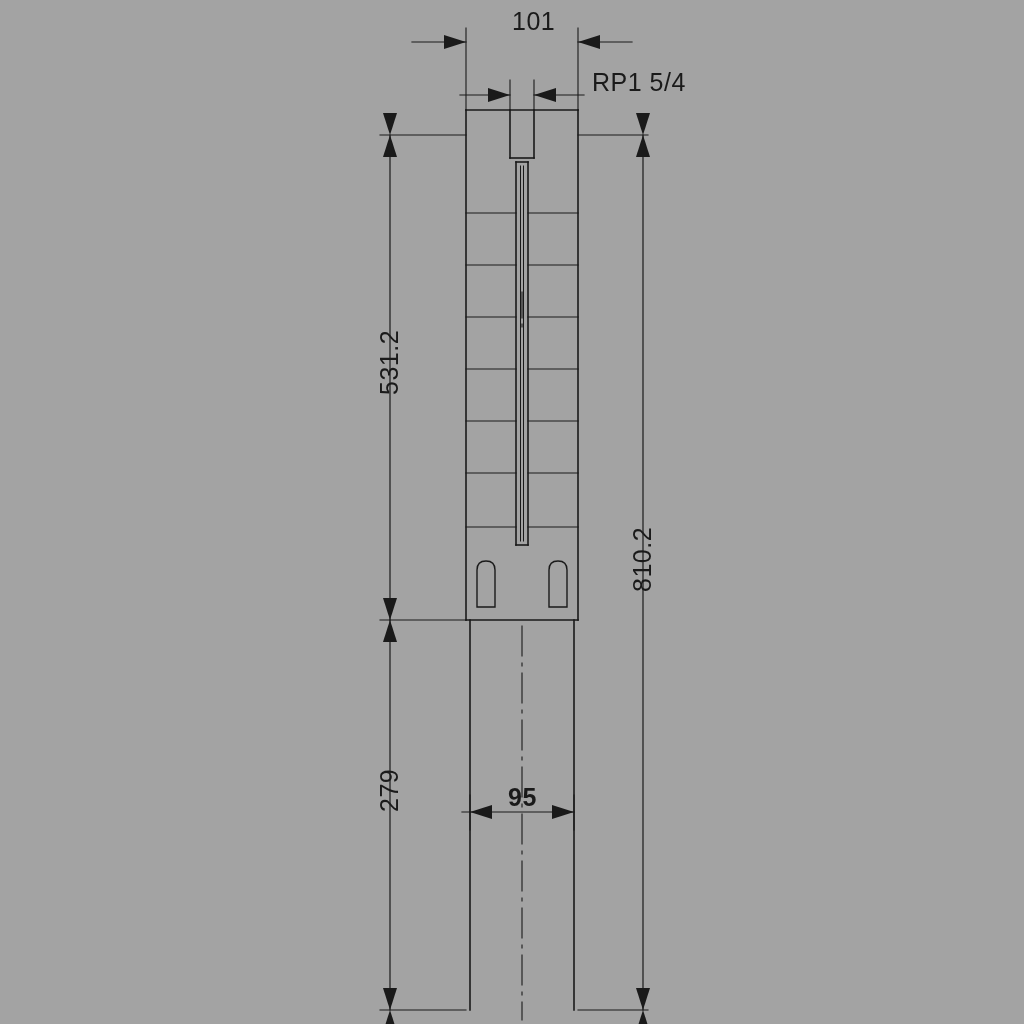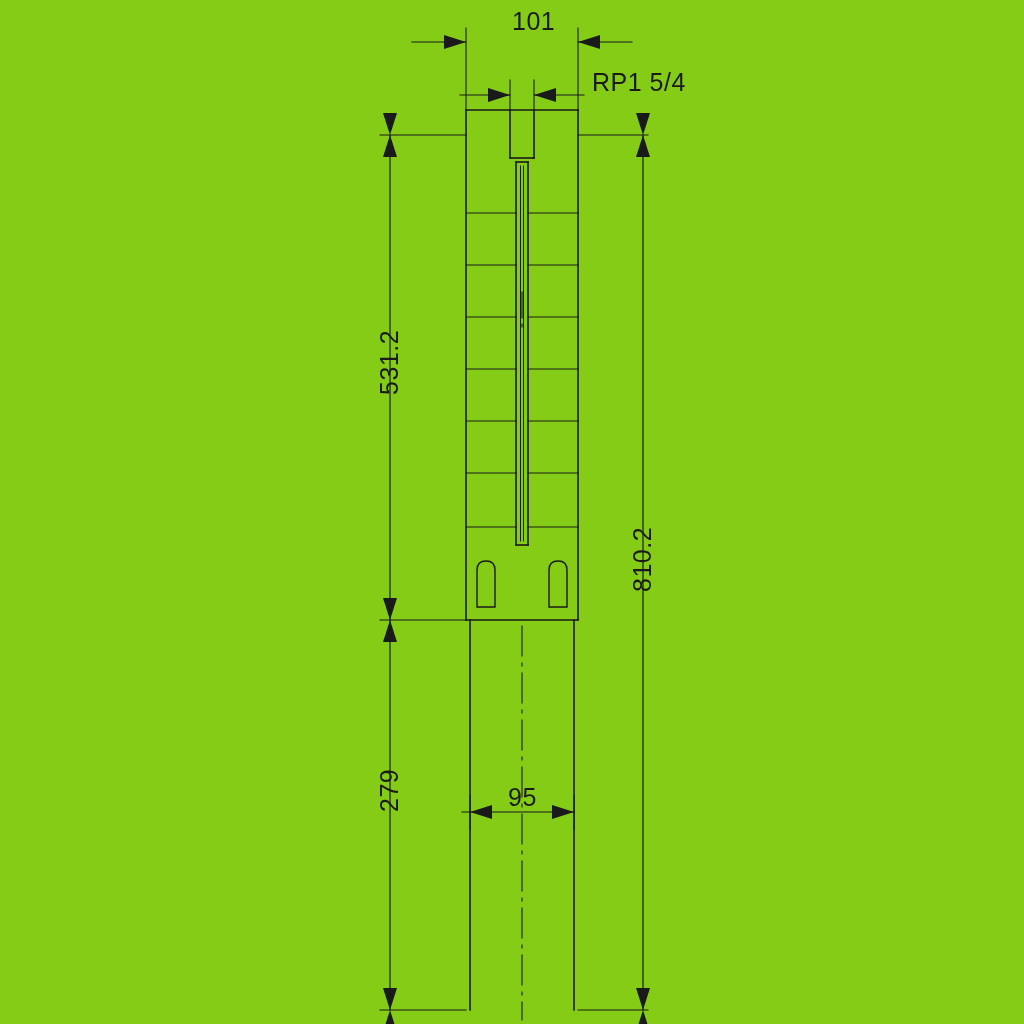--- a/index.html
+++ b/index.html
@@ -4,21 +4,21 @@
 <style>
   html, body {
     margin: 0;
     padding: 0;
     background: #ffffff;
   }
   #canvas {
     position: relative;
     width: 1024px;
     height: 1024px;
-    background: #84cc16;
+    background: #a3a3a3;
     font-family: "Liberation Sans", sans-serif;
     overflow: hidden;
   }
   svg#drawing {
     position: absolute;
     left: 0;
     top: 0;
     width: 1024px;
     height: 1024px;
   }
@@ -167,15 +167,15 @@
   <div class="dim-label" style="left:512px; top:7px;">101</div>
 
   <div class="dim-label" style="left:592px; top:68px;">RP1 5/4</div>
 
   <div class="dim-label vert" style="left:375px; top:395px;">531.2</div>
 
   <div class="dim-label vert" style="left:628px; top:592px;">810.2</div>
 
   <div class="dim-label vert" style="left:375px; top:812px;">279</div>
 
-  <div class="dim-label" style="left:508px; top:783px;">95</div>
+  <div class="dim-label" style="left:508px; top:783px;font-weight:bold;">95</div>
 
 </div>
 
 </body></html>

